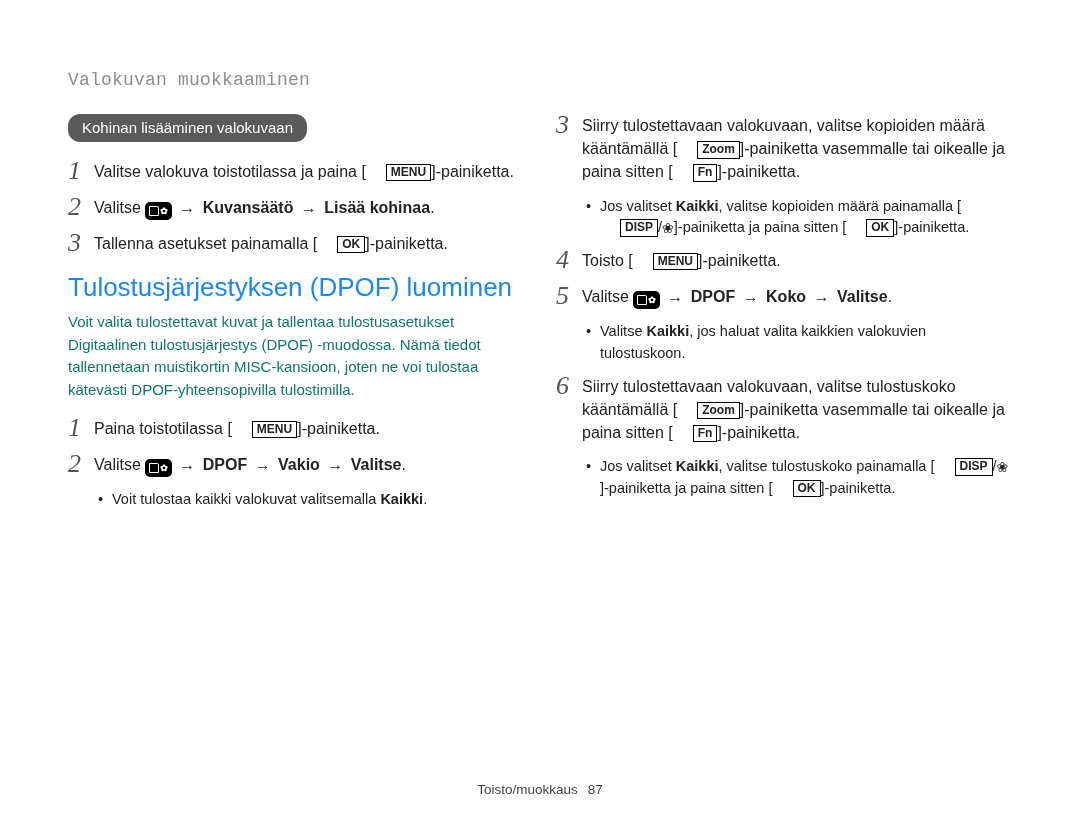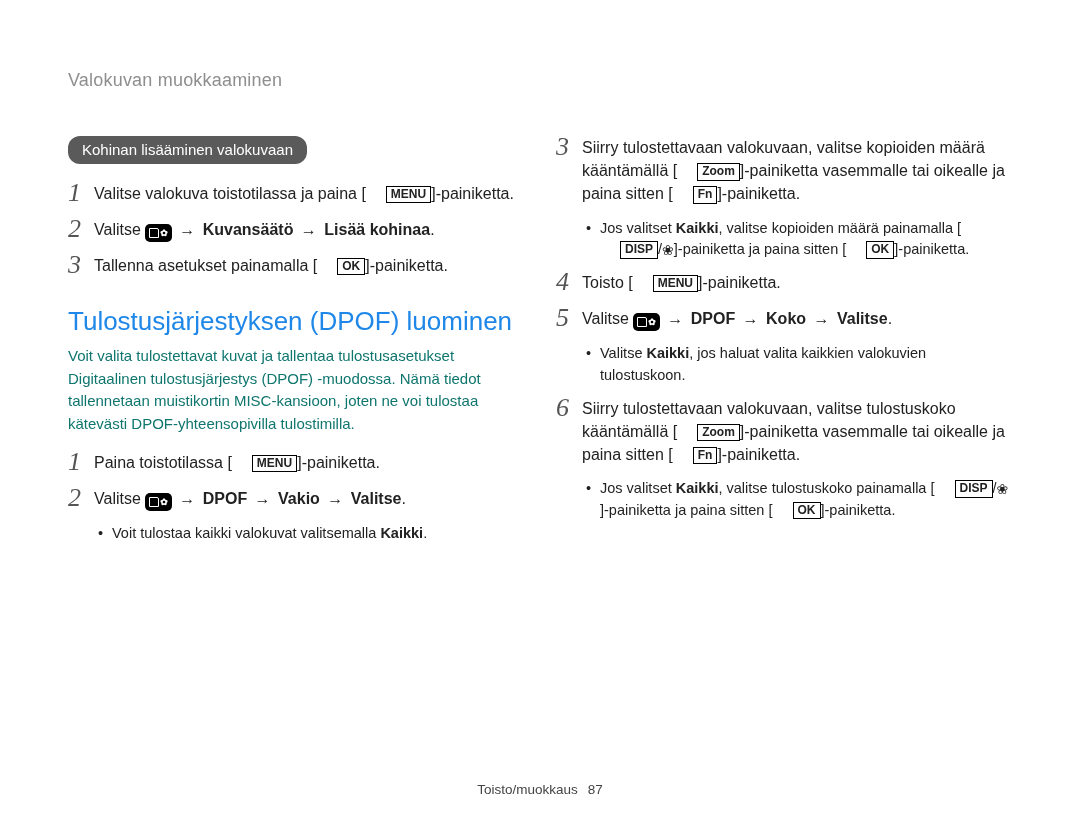--- a/index.html
+++ b/index.html
@@ -1,18 +1,18 @@
 <!DOCTYPE html>
 <html><head>
 <meta charset="utf-8">
 <style>
   * { box-sizing: border-box; margin: 0; padding: 0; }
   html, body { width: 1080px; height: 815px; background: #fff; font-family: Arial, Helvetica, sans-serif; color: #111; }
   .page { padding: 70px 68px 0 68px; position: relative; height: 815px; }
-  .topline { color: #8e8e8e; font-size: 18px; font-weight: 300; margin-bottom: 45px; letter-spacing: 0.2px; }
+  .topline { color: #8e8e8e; font-size: 18px; font-weight: 300; margin-bottom: 24px; letter-spacing: 0.2px; font-family: Liberation Mono, monospace; }
   .cols { display: flex; gap: 32px; }
   .col { flex: 1 1 50%; }
   .pill {
     display: inline-block;
     background: #5a5a5a;
     color: #fff;
     font-size: 15px;
     padding: 5px 14px 6px 14px;
     border-radius: 12px;
     margin-bottom: 18px;
@@ -63,21 +63,21 @@
   .icon-dark .gear::after{
     content:"✿"; font-size:9px; line-height:1; margin-left:-1px;
   }
   .icon-flower {
     display:inline-block; font-size:14px; line-height:1; vertical-align:-1px;
   }
   .h2 {
     color: #1e87e8;
     font-size: 26px;
     font-weight: 400;
-    margin: 28px 0 8px 0;
+    margin: 16px 0 8px 0;
   }
   .para { font-size: 15px; color: #0f766e; line-height: 1.5; margin-bottom: 16px; }
   .bullet { display:flex; font-size:14.5px; color:#222; line-height:1.5; margin: 4px 0 10px 30px; }
   .bullet .dot { flex:0 0 14px; }
   .bullet .btext { flex:1; }
   .footer {
     position: absolute; bottom: 18px; left: 0; right: 0;
     text-align: center; font-size: 13.5px; color: #444;
   }
   .footer .pnum { margin-left: 6px; margin-top: 12px; }

